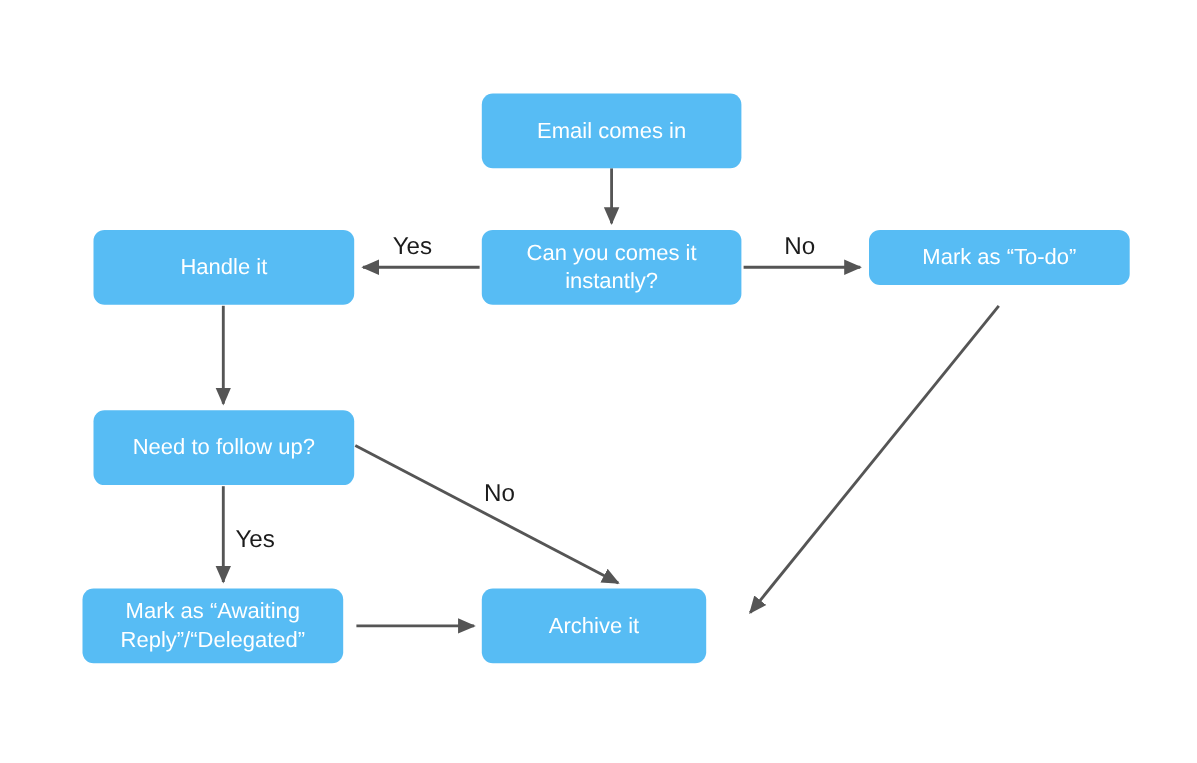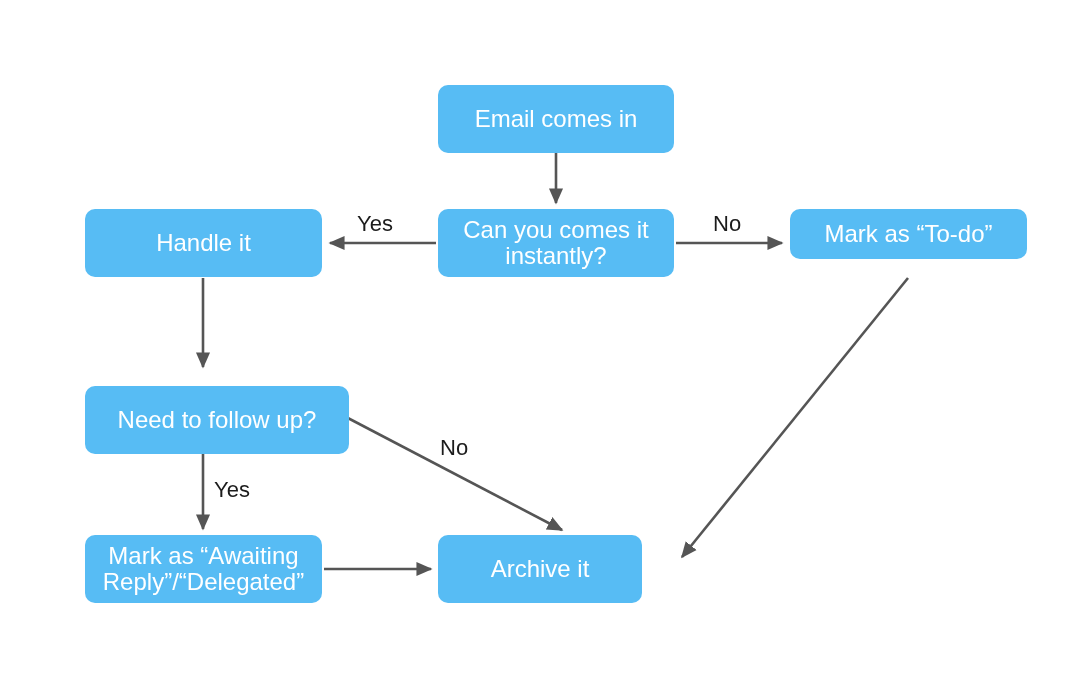--- a/index.html
+++ b/index.html
@@ -28,21 +28,21 @@
   }
   .node {
     position: absolute;
     background: #57bcf4;
     border-radius: 10px;
     color: #ffffff;
     display: flex;
     align-items: center;
     justify-content: center;
     text-align: center;
-    font-size: 24px;
+    font-size: 20px;
     line-height: 26px;
     font-family: "Liberation Sans", sans-serif;
     box-sizing: border-box;
     padding: 4px 10px;
     z-index: 2;
   }
   .edge-label {
     position: absolute;
     color: #1c1c1c;
     font-size: 22px;
@@ -50,22 +50,22 @@
     font-family: "Liberation Sans", sans-serif;
     white-space: nowrap;
     z-index: 3;
   }
 
   
   #node-email        { left: 438px; top: 85px;  width: 236px; height: 68px; }
   #node-can-handle   { left: 438px; top: 209px; width: 236px; height: 68px; }
   #node-handle-it    { left: 85px;  top: 209px; width: 237px; height: 68px; }
   #node-todo         { left: 790px; top: 209px; width: 237px; height: 50px; }
-  #node-follow-up    { left: 85px;  top: 386px; width: 264px; height: 68px; }
-  #node-awaiting     { left: 85px;  top: 535px; width: 237px; height: 68px; }
+  #node-follow-up    { left: 85px;  top: 373px; width: 237px; height: 68px; }
+  #node-awaiting     { left: 75px;  top: 535px; width: 237px; height: 68px; }
   #node-archive      { left: 438px; top: 535px; width: 204px; height: 68px; }
 
   
   #label-yes-handle  { left: 357px; top: 213px; }
   #label-no-todo     { left: 713px; top: 213px; }
   #label-no-archive  { left: 440px; top: 437px; }
   #label-yes-awaiting{ left: 214px; top: 479px; }
 </style>
 </head>
 <body>

